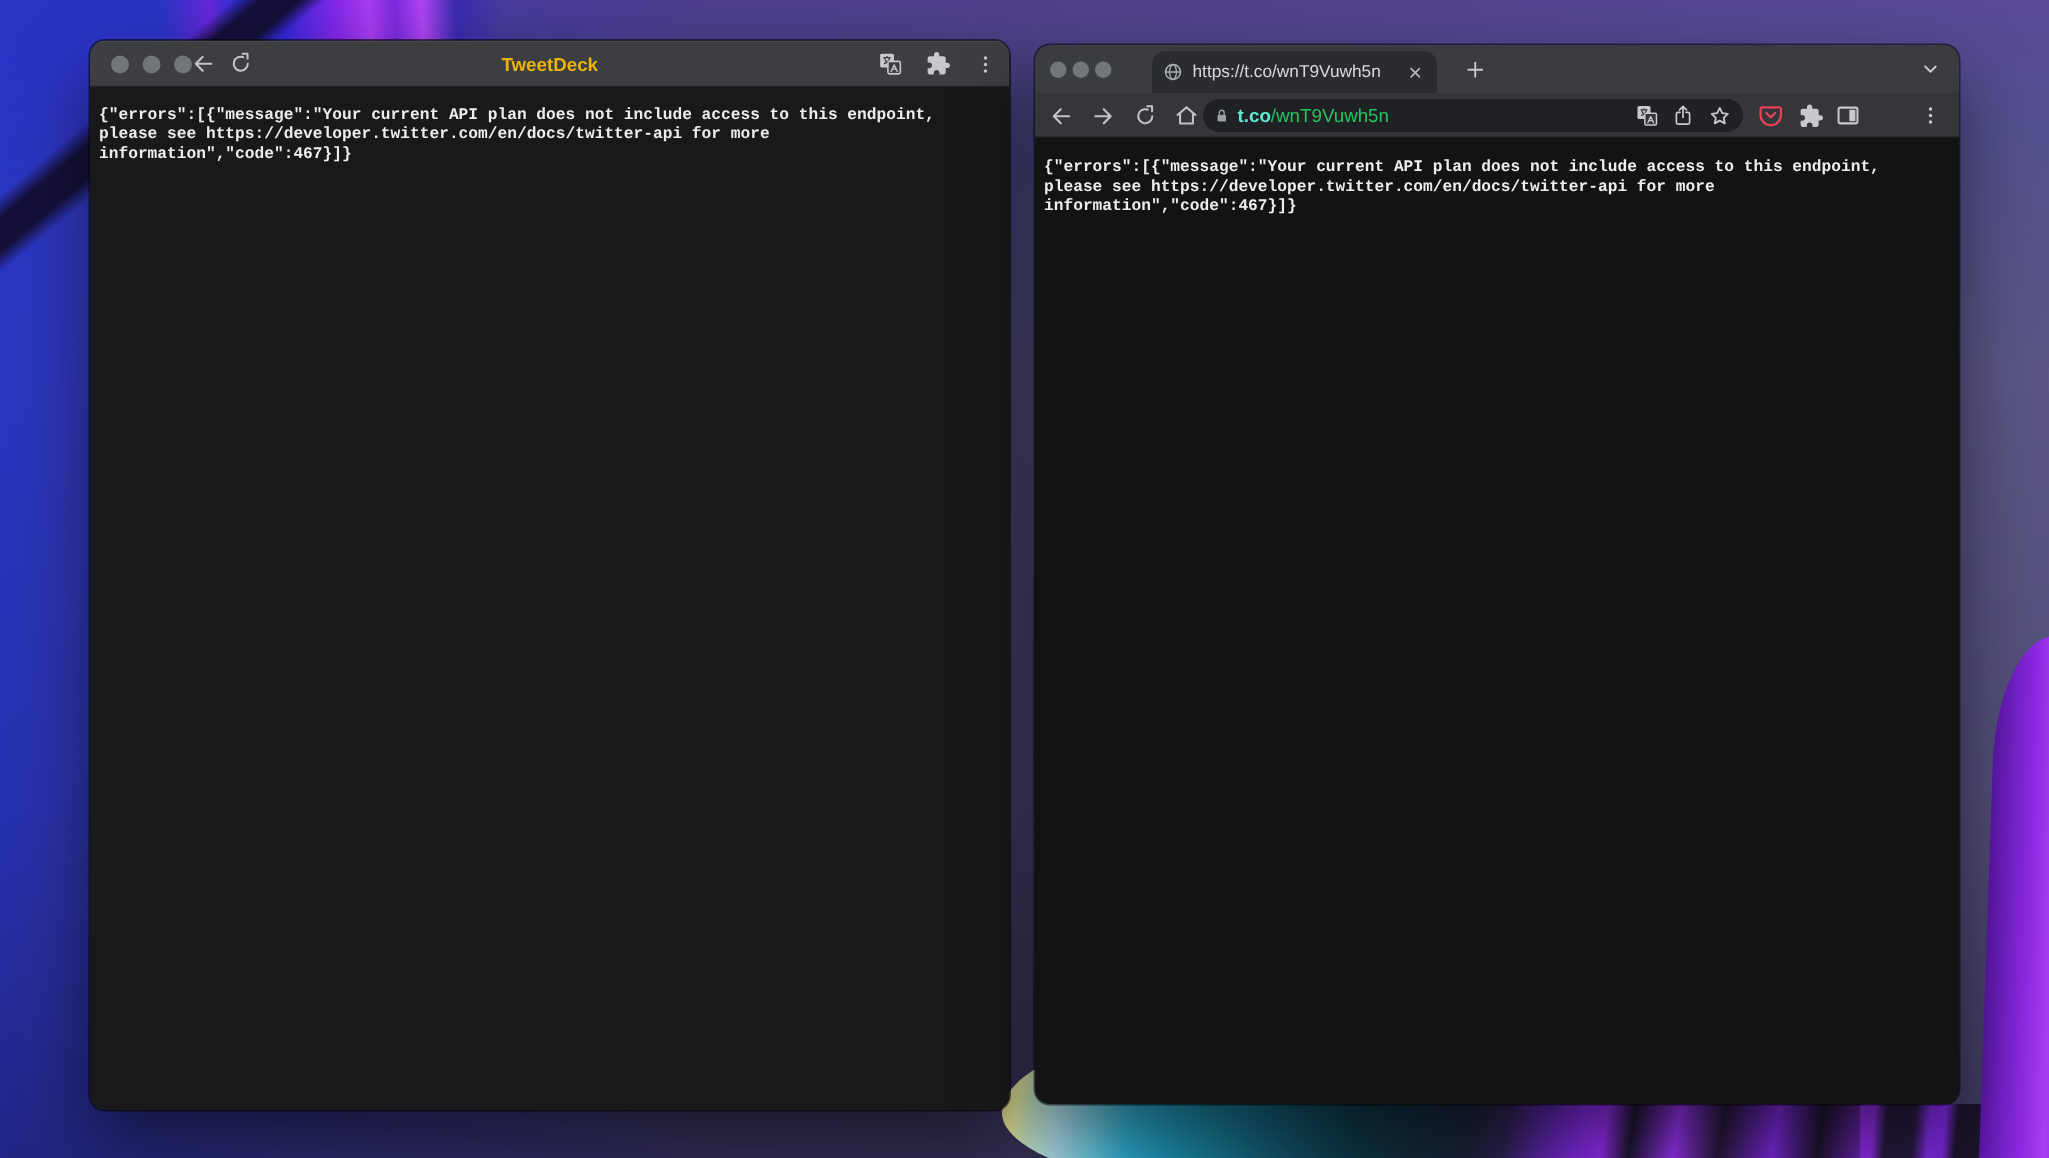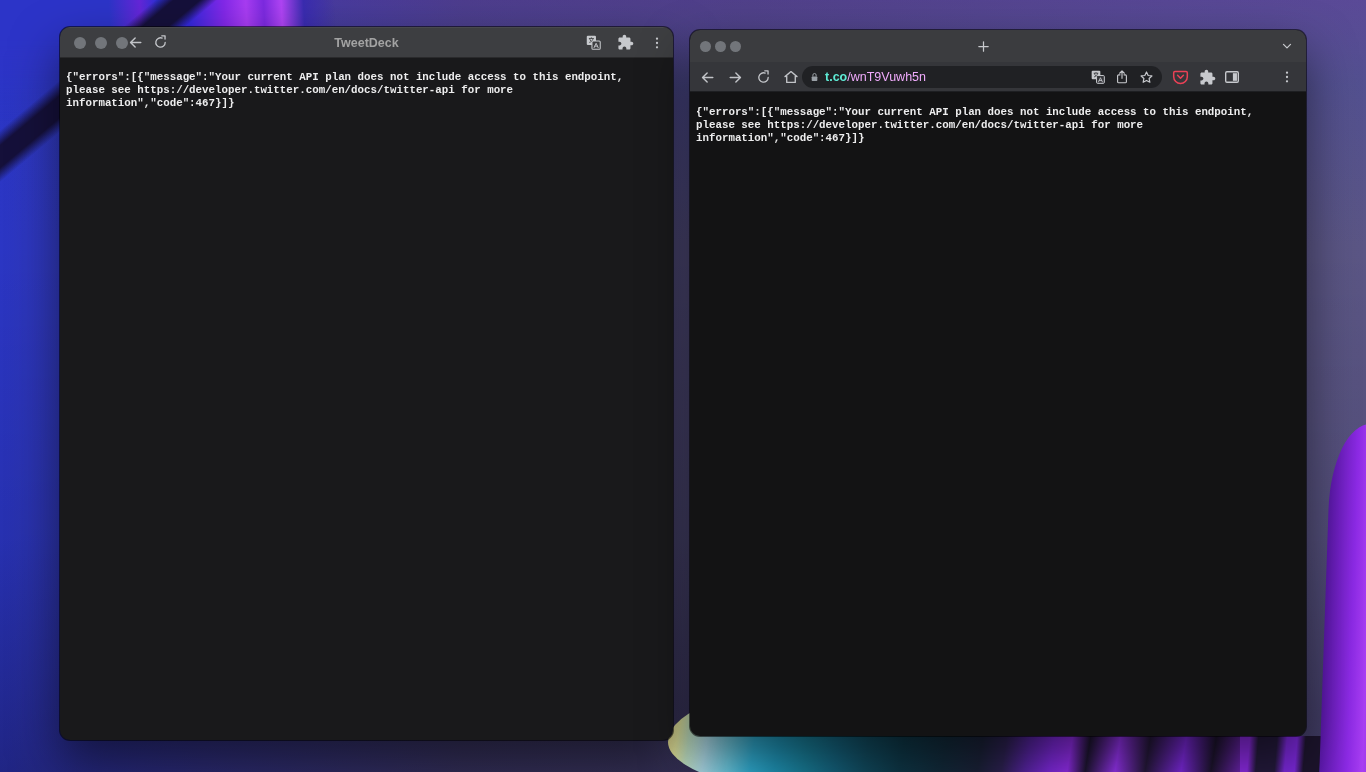--- a/index.html
+++ b/index.html
@@ -58,21 +58,21 @@
     line-height:12.9px; color:#ededee; white-space:pre; }
 
   
   .lwin { left:60px; top:27px; width:613px; height:713px; background:#19191b; }
   .lw-bar { --bar:#3d3e41; position:relative; height:31px; background:#3d3e41;
     box-shadow:inset 0 1px 0 rgba(255,255,255,0.06), inset 0 -1px 0 #2a2a2c; }
   .lw-bar .lights { position:absolute; left:14px; top:0; bottom:0; gap:9px; }
   .lw-bar .light { width:12px; height:12px; }
   .lw-title { position:absolute; left:0; right:0; top:0; bottom:0; display:flex;
     align-items:center; justify-content:center; font-size:12.5px; font-weight:bold;
-    color:#a3a3a3; pointer-events:none; }
+    color:#eab308; pointer-events:none; }
   .lw-right { position:absolute; right:5px; top:0; bottom:0; display:flex; align-items:center; gap:10px; }
   .lw-right .fbtn { width:22px; height:22px; background:none; border:none; padding:0;
     display:flex; align-items:center; justify-content:center; cursor:pointer; }
 
   
   .rwin { left:690px; top:30px; width:616px; height:706px; background:#131314; }
   .rw-strip { position:relative; height:32px; background:#3b3c3f; }
   .rw-strip .lights { position:absolute; left:10px; top:0; bottom:0; gap:4px; }
   .rw-strip .light { width:11px; height:11px; }
   .tab { position:absolute; left:78px; top:4px; width:190px; height:28px; background:#2b2c30;
@@ -81,21 +81,21 @@
     overflow:hidden; text-overflow:ellipsis; }
   .tab .tbtn { width:16px; height:16px; background:none; border:none; padding:0;
     display:flex; align-items:center; justify-content:center; cursor:pointer; }
   .rw-toolbar { --bar:#35363a; position:relative; height:30px; background:#35363a;
     box-shadow:inset 0 -1px 0 #1e1f22; }
   .addressbar { position:absolute; left:112px; top:4px; width:360px; height:22px;
     background:#202124; border-radius:11px; display:flex; align-items:center;
     padding:0 6px; cursor:text; }
   .url { font-size:12.5px; margin-left:4px; white-space:nowrap; }
   .url .dom { color:#5eead4; font-weight:bold; }
-  .url .pth { color:#f0abfc; font-weight:normal; }
+  .url .pth { color:#22c55e; font-weight:normal; }
   .ab-right { margin-left:auto; display:flex; align-items:center; gap:4px; }
   .ab-right .fbtn, .tbx { width:20px; height:20px; background:none; border:none; padding:0;
     display:flex; align-items:center; justify-content:center; cursor:pointer; }
   .rw-content { padding:14px 6px; }
 
   svg { display:block; }
 </style>
 </head>
 <body>
 
@@ -158,20 +158,33 @@
     </div>
   </div>
 
   <div class="window rwin">
 
     <div class="rw-strip">
       <div class="lights">
         <span class="light"></span>
         <span class="light"></span>
         <span class="light"></span>
+      </div>
+      <div class="tab">
+        <svg width="14" height="14" viewBox="0 0 24 24">
+            <circle cx="12" cy="12" r="8.6" fill="none" stroke="#aeb1b6" stroke-width="1.7"></circle>
+            <ellipse cx="12" cy="12" rx="3.9" ry="8.6" fill="none" stroke="#aeb1b6" stroke-width="1.5"></ellipse>
+            <path d="M3.4 12 h17.2" stroke="#aeb1b6" stroke-width="1.5"></path>
+          </svg>
+        <span class="tab-title">https://t.co/wnT9Vuwh5n</span>
+        <button class="tbtn">
+          <svg width="11" height="11" viewBox="0 0 24 24">
+              <path d="M6 6 L18 18 M18 6 L6 18" stroke="#b9bbbf" stroke-width="2.4" stroke-linecap="round"></path>
+            </svg>
+        </button>
       </div>
       <button class="ibtn" style="left:281px">
         <svg width="15" height="15" viewBox="0 0 24 24">
             <path d="M12 4.5 v15 M4.5 12 h15" stroke="#c7c9cd" stroke-width="2" stroke-linecap="round"></path>
           </svg>
       </button>
       <button class="ibtn" style="left:auto;right:7px">
         <svg width="14" height="14" viewBox="0 0 24 24">
             <path d="M6 9.2 L12 15.2 L18 9.2" fill="none" stroke="#c7c9cd" stroke-width="2.2" stroke-linecap="round" stroke-linejoin="round"></path>
           </svg>

